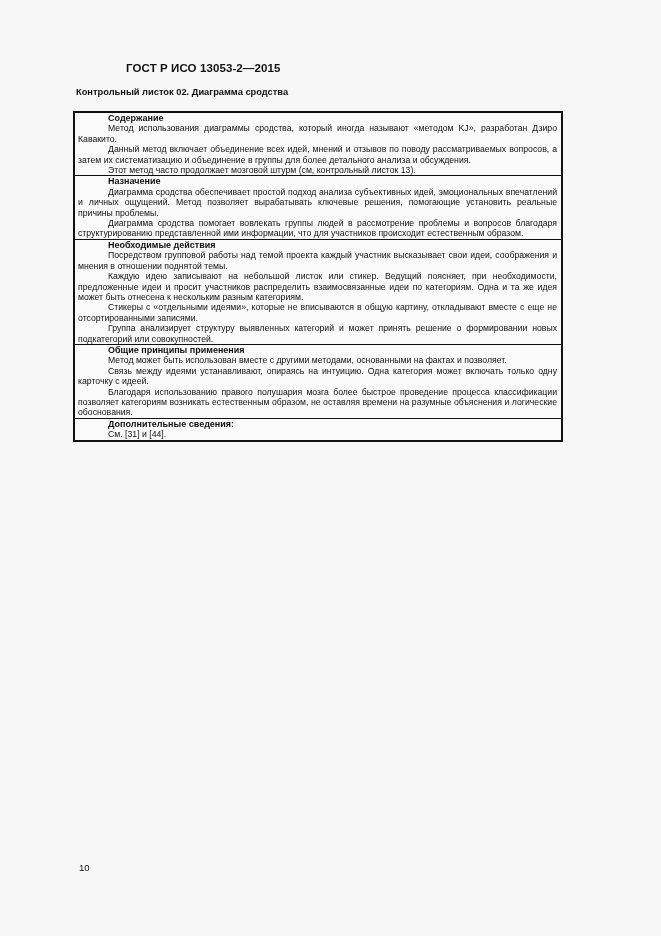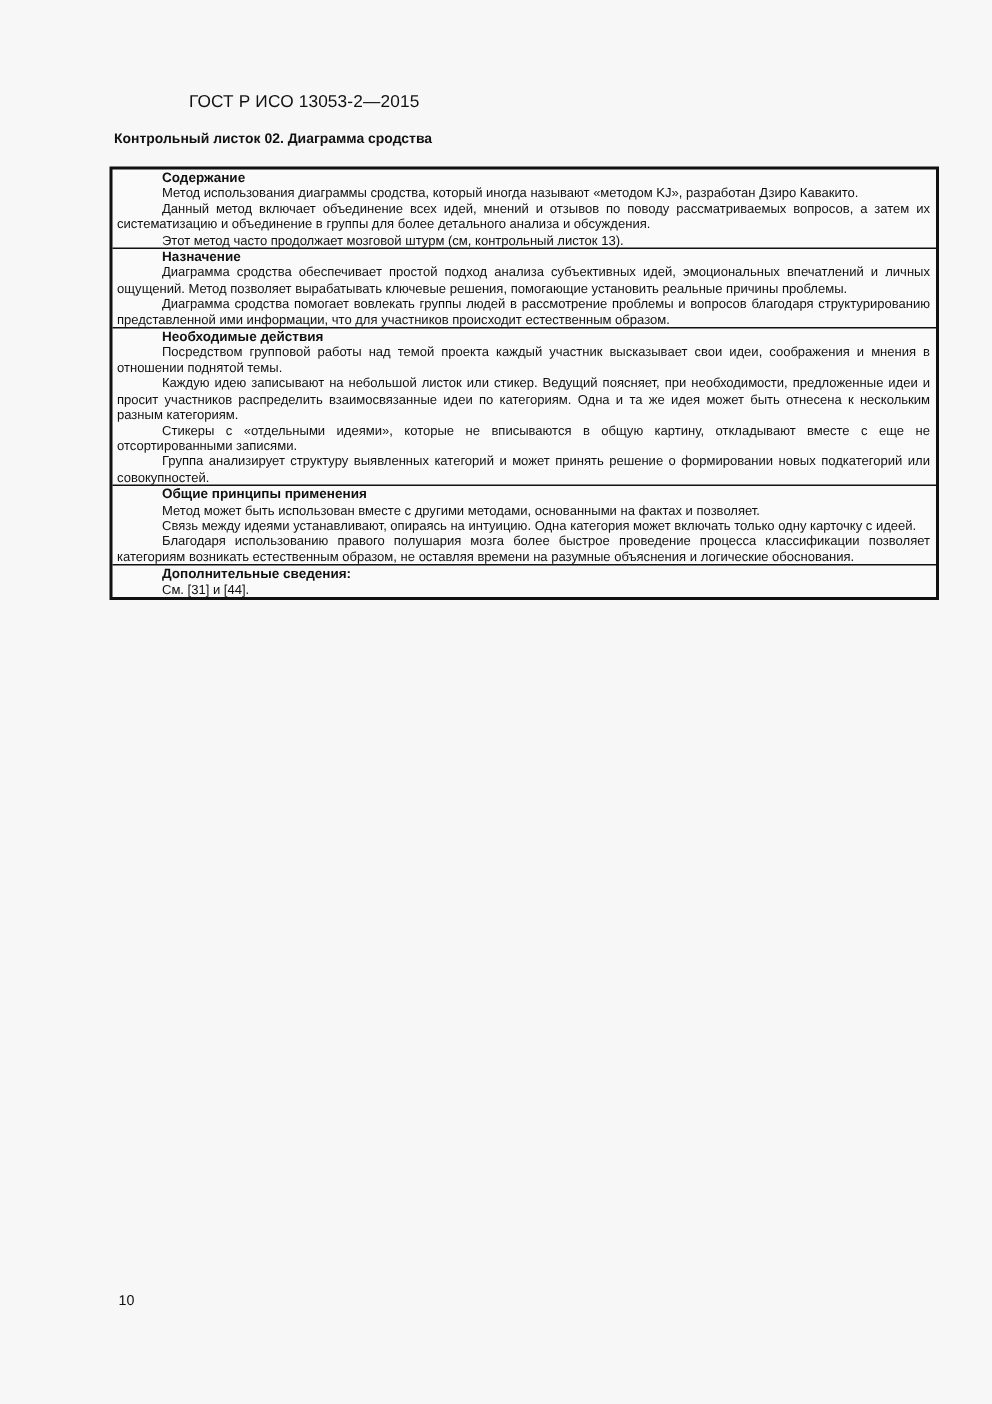--- a/index.html
+++ b/index.html
@@ -1,28 +1,28 @@
 <!DOCTYPE html>
 <html><head>
 <meta charset="utf-8">
 <style>
   html, body { margin:0; padding:0; }
   body {
     width:661px; height:936px; background:#f7f7f7; position:relative; overflow:hidden;
     font-family:"Liberation Sans", "DejaVu Sans", sans-serif; color:#111;
   }
   .std-header {
-    position:absolute; left:78px; top:62px; font-size:11.5px; font-weight:normal; letter-spacing:0.1px;padding-left:48px;
+    position:absolute; left:78px; top:62px; font-size:11.5px; font-weight:bold; letter-spacing:0.1px;padding-left:48px;
   }
   .doc-title {
     position:absolute; left:0; width:661px; top:87px; font-size:9.3px; font-weight:bold;
     padding-left:76px; box-sizing:border-box;
   }
   .checklist {
-    position:absolute; left:73px; top:111px; width:553px; box-sizing:border-box;
+    position:absolute; left:73px; top:111px; width:490px; box-sizing:border-box;
     border:2px solid #111; background:#fafafa;
   }
   .section { border-top:1.2px solid #111; padding:0 4px 0 3px; }
   .section:first-child { border-top:none; }
   .section h3 {
     margin:0; font-size:9px; font-weight:bold; line-height:10.4px; text-indent:30px;
   }
   .section p {
     margin:0; font-size:8.7px; line-height:10.4px; text-indent:30px; text-align:justify;
   }

